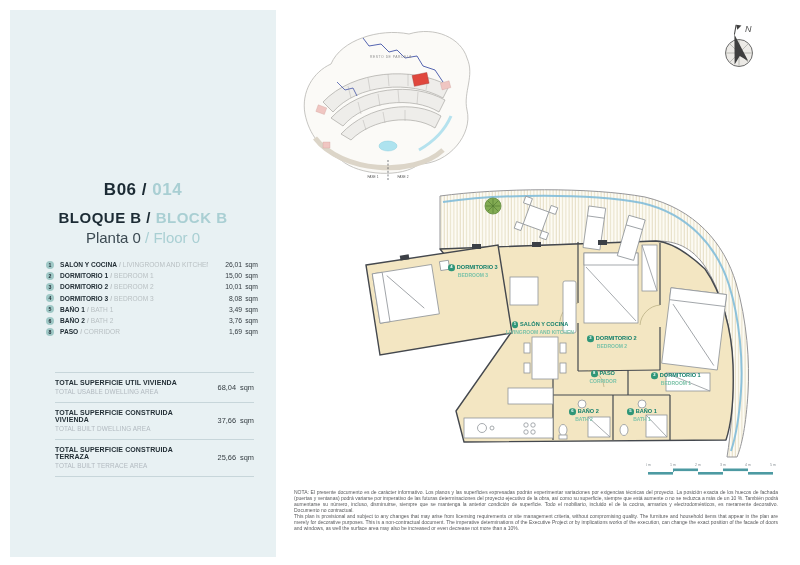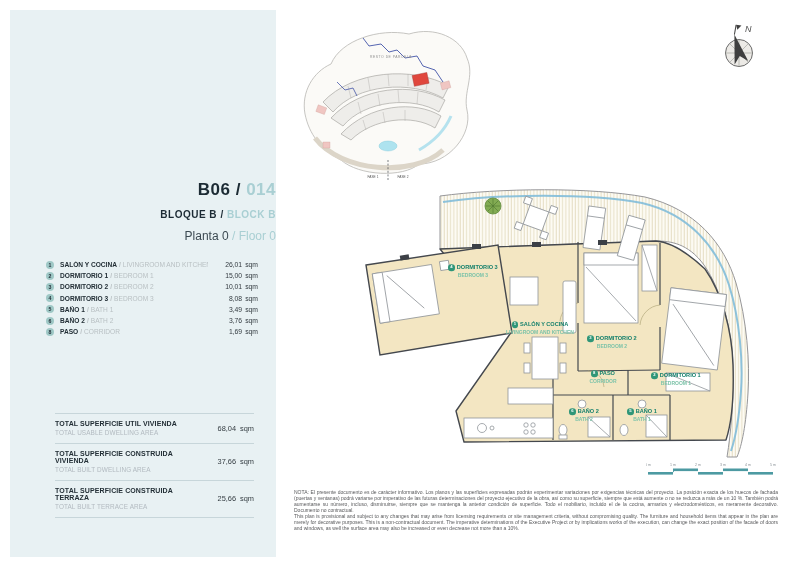--- a/index.html
+++ b/index.html
@@ -1,40 +1,40 @@
 <!DOCTYPE html>
 <html><head>
 <meta charset="utf-8">
 <style>
   html,body{margin:0;padding:0;background:#ffffff;}
   body{font-family:"Liberation Sans", sans-serif;}
   #page{position:relative;width:800px;height:565px;background:#ffffff;overflow:hidden;}
 
   
   .panel{position:absolute;left:10px;top:10px;width:266px;height:547px;background:#e8f1f3;}
-  .hdr{position:absolute;width:100%;text-align:right;color:#1c2b34;}
+  .hdr{position:absolute;width:100%;text-align:center;color:#1c2b34;}
   .hdr-title{top:170px;font-size:17px;font-weight:bold;letter-spacing:.5px;}
   .hdr-title .lite{color:#a9cfd3;}
-  .hdr-block{top:199px;font-size:10px;font-weight:bold;letter-spacing:.5px;}
+  .hdr-block{top:199px;font-size:15px;font-weight:bold;letter-spacing:.5px;}
   .hdr-block .lite{color:#a9cfd3;}
-  .hdr-sub{font-size:12px;color:#3c4a52;}
+  .hdr-sub{font-size:15px;color:#3c4a52;}
   .hdr-sub .lite{color:#a9cfd3;}
   .sub1{top:219px;} .sub2{top:232px;}
 
   .roomlist{position:absolute;left:36px;right:18px;top:249px;}
   .room-row{display:flex;align-items:center;height:11.2px;}
   .badge{flex:0 0 auto;width:8px;height:8px;border-radius:50%;background:#9fc8c6;color:#223039;
          font-size:5.2px;line-height:8px;text-align:center;font-weight:bold;margin-right:6px;}
   .room-label{flex:1;font-size:6.6px;color:#232f36;white-space:nowrap;overflow:hidden;}
   .room-label b{font-weight:bold;}
   .sep{color:#b9c0c3;margin:0 2px;font-weight:bold;}
   .ren{color:#b9c0c3;}
   .room-val{flex:0 0 auto;display:flex;justify-content:flex-end;width:50px;font-size:6.8px;color:#333b40;gap:3px;}
 
-  .totals{position:absolute;left:45px;right:22px;top:362px;border-top:1px solid #c7d6da;margin-top:41px;}
+  .totals{position:absolute;left:45px;right:22px;top:362px;border-top:1px solid #c7d6da;}
   .tot-row{display:flex;align-items:center;border-bottom:1px solid #c7d6da;padding:6px 0 7px 0;}
   .tot-labels{flex:1;}
   .tot-es{font-size:7px;font-weight:bold;color:#232f36;letter-spacing:.1px;}
   .tot-en{font-size:6.4px;color:#b2bac0;margin-top:2px;letter-spacing:.1px;}
   .tot-val{flex:0 0 auto;display:flex;width:52px;justify-content:flex-end;gap:4px;font-size:7.4px;color:#333b40;}
 
   
   .watermark{position:absolute;left:330px;top:238px;font-size:46px;font-weight:bold;
              color:rgba(214,222,226,0.30);-webkit-text-stroke:1px rgba(206,214,219,0.45);
              letter-spacing:1px;pointer-events:none;}

